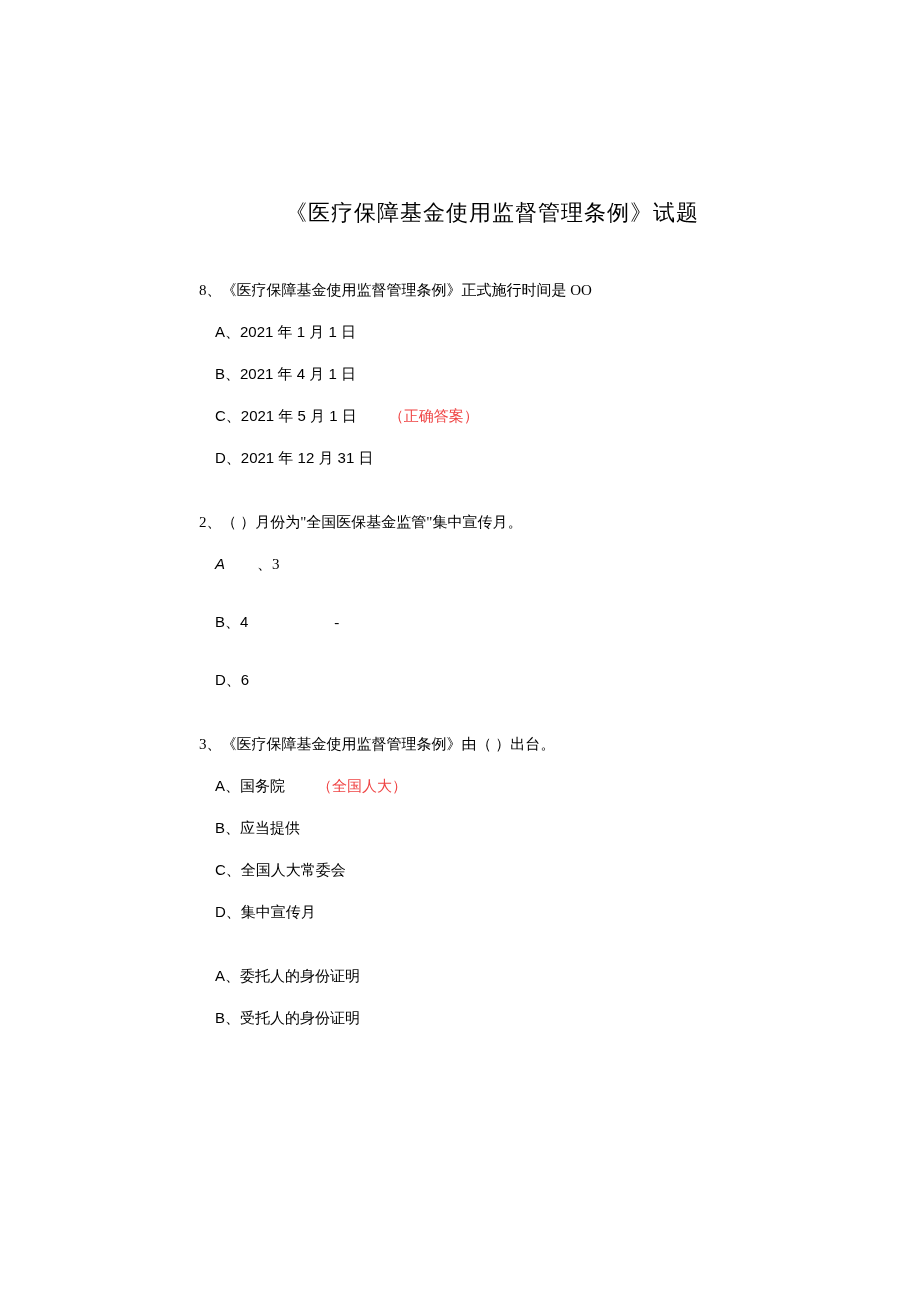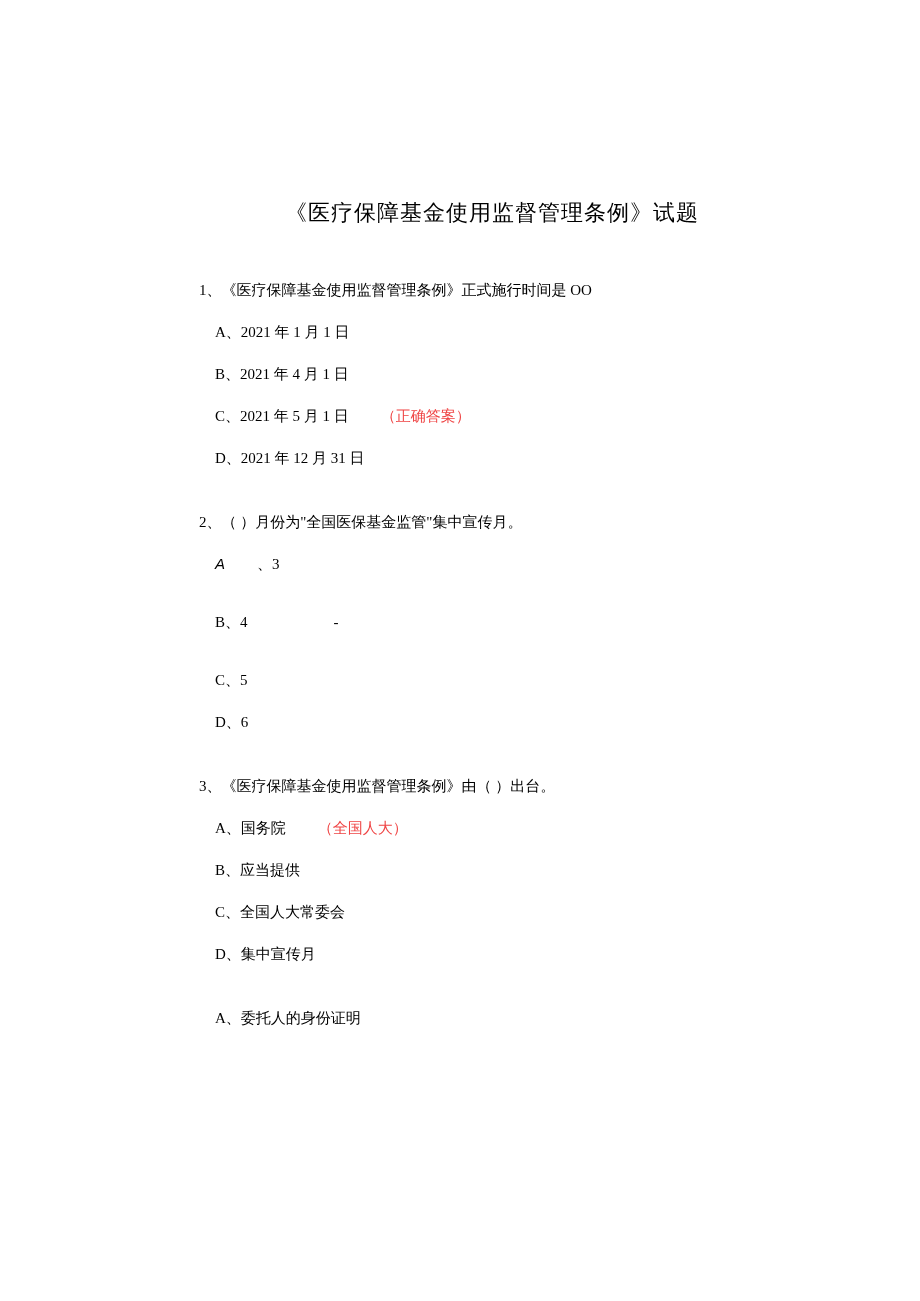--- a/index.html
+++ b/index.html
@@ -44,55 +44,55 @@
     }
     .dash-after {
       display: inline-block;
       margin-left: 70px;
     }
     .italic-prefix {
       font-style: italic;
       font-family: Arial, sans-serif;
     }
     .latin {
-      font-family: Liberation Serif, serif;
+      font-family: Liberation Sans, sans-serif;
     }
   </style>
 </head>
 <body>
 
 <h1 class="title">《医疗保障基金使用监督管理条例》试题</h1>
 
 <div class="question">
-  <div class="question-text">1、《医疗保障基金使用监督管理条例》正式施行时间是 OO</div>
+  <div class="question-text">8、《医疗保障基金使用监督管理条例》正式施行时间是 OO</div>
   <div class="option"><span class="latin">A、2021 年 1 月 1 日</span></div>
   <div class="option"><span class="latin">B、2021 年 4 月 1 日</span></div>
   <div class="option">
     <span class="latin">C、2021 年 5 月 1 日</span><span class="correct-answer">（正确答案）</span>
   </div>
   <div class="option"><span class="latin">D、2021 年 12 月 31 日</span></div>
 </div>
 
 <div class="question">
   <div class="question-text">2、（ ）月份为"全国医保基金监管"集中宣传月。</div>
   <div class="option">
     <span class="italic-prefix">A</span><span>、3</span>
   </div>
   <div class="option">
     <span class="latin option-with-dash">B、4</span><span class="dash-after">-</span>
   </div>
-  <div class="option"><span class="latin">C、5</span></div>
   <div class="option"><span class="latin">D、6</span></div>
 </div>
 
 <div class="question">
   <div class="question-text">3、《医疗保障基金使用监督管理条例》由（ ）出台。</div>
   <div class="option">
     <span class="latin">A、国务院</span><span class="correct-answer">（全国人大）</span>
   </div>
   <div class="option"><span class="latin">B、应当提供</span></div>
   <div class="option"><span class="latin">C、全国人大常委会</span></div>
   <div class="option"><span class="latin">D、集中宣传月</span></div>
 </div>
 
 <div class="question">
   <div class="option"><span class="latin">A、委托人的身份证明</span></div>
+  <div class="option"><span class="latin">B、受托人的身份证明</span></div>
 </div>
 
 </body></html>

